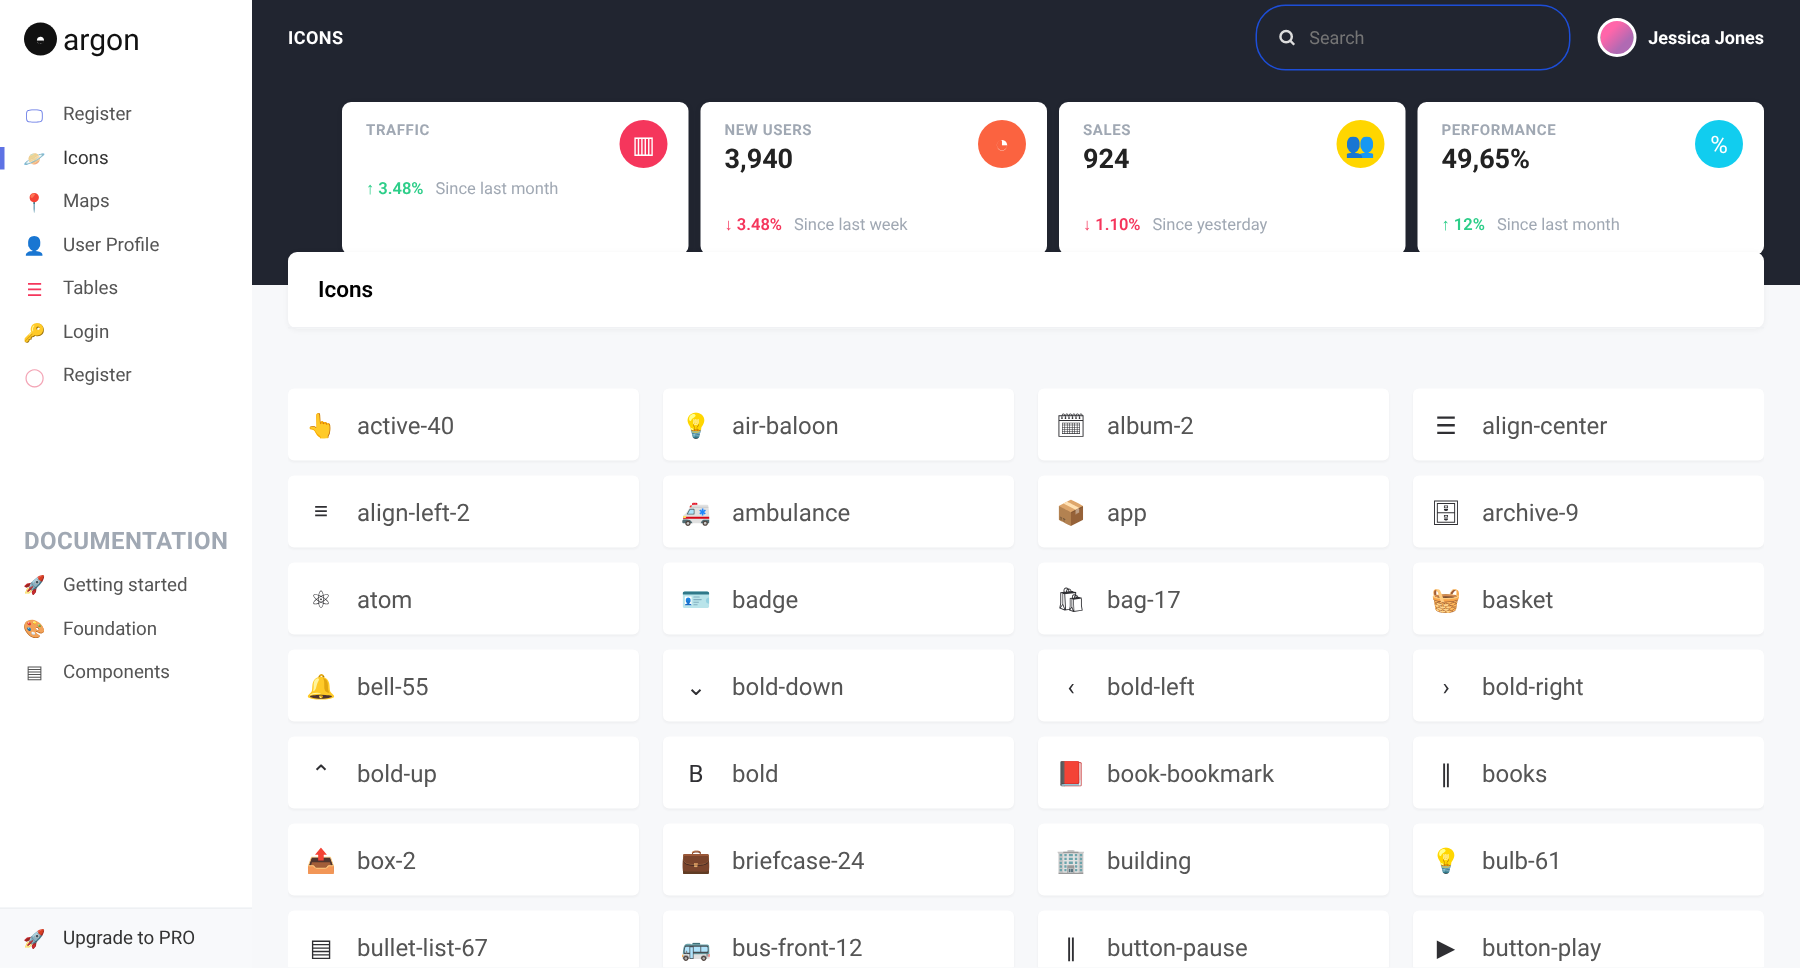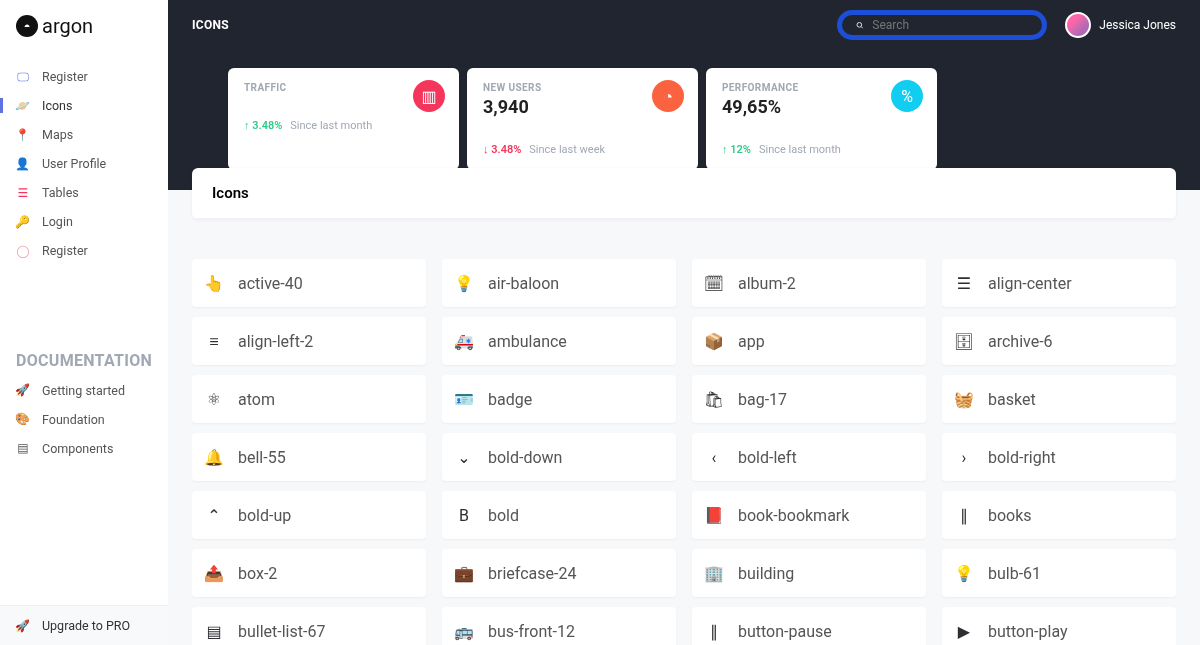--- a/index.html
+++ b/index.html
@@ -13,26 +13,26 @@
 .nav-item.active { color: #333; }
 .nav-item.active::before { content: ""; position: absolute; left: 0; top: 7px; bottom: 7px; width: 3px; background: #5e72e4; }
 .nav-icon { width: 14px; height: 14px; display: flex; align-items: center; justify-content: center; font-size: 12px; }
 .sec-head { padding: 14px 16px 6px; font-size: 16px; font-weight: 700; color: #a0a8b3; letter-spacing: .3px; }
 .upgrade { padding: 12px 16px; border-top: 1px solid #eef0f3; font-size: 12.5px; color: #333; display: flex; align-items: center; gap: 12px; background: #f8f9fb; cursor:pointer;}
 .main { flex: 1; display: flex; flex-direction: column; overflow: hidden; }
 .dark { background: #212530; color: #fff; padding: 6px 24px 20px; }
 .topbar { display: flex; align-items: center; gap: 18px; height: 38px; }
 .crumb { font-size: 12px; font-weight: 700; color: #fff; letter-spacing: .3px; }
 .spacer { flex: 1; }
-.search { display: flex; align-items: center; gap: 8px; border: 5px solid #1d4ed8; border-radius: 20px; height: 30px; padding: 0 14px; width: 210px; }
+.search { display: flex; align-items: center; gap: 8px; border: 1px solid #1d4ed8; border-radius: 20px; height: 44px; padding: 0 14px; width: 210px; }
 .search input { background: transparent; border: 0; outline: 0; color: #ddd; font-size: 12px; flex: 1; }
 .search-ic { width: 13px; height: 13px; }
 .user { display: flex; align-items: center; gap: 8px; }
 .avatar { width: 26px; height: 26px; border-radius: 50%; background: linear-gradient(135deg,#f6a 30%,#b06ab3 70%); border: 2px solid #fff; }
-.uname { font-size: 12px; font-weight: 400; }
+.uname { font-size: 12px; font-weight: 700; }
 .stats { display: grid; grid-template-columns: repeat(4,1fr); gap: 8px; margin-top: 24px; padding-left: 36px; }
 .card { background: #fff; border-radius: 6px; padding: 14px 16px; box-shadow: 0 1px 4px rgba(0,0,0,.06); color: #333; position: relative; }
 .card-lbl { font-size: 10px; font-weight: 700; color: #a0a8b3; letter-spacing: .4px; }
 .card-val { font-size: 18px; font-weight: 700; margin-top: 3px; color: #222; }
 .card-ic { position: absolute; right: 14px; top: 12px; width: 32px; height: 32px; border-radius: 50%; display: flex; align-items: center; justify-content: center; color: #fff; }
 .card-foot { display: flex; align-items: center; gap: 8px; margin-top: 26px; font-size: 11px; }
 .delta { font-weight: 600; }
 .delta.up { color: #2dce89; }
 .delta.down { color: #f5365c; }
 .since { color: #a0a8b3; }
@@ -134,20 +134,29 @@
         <div class="card">
           <div class="card-lbl">NEW USERS</div>
           <div class="card-val">3,940</div>
           <div class="card-ic c-orange">◔</div>
           <div class="card-foot">
             <span class="delta down">↓ 3.48%</span>
             <span class="since">Since last week</span>
           </div>
         </div>
         <div class="card">
+          <div class="card-lbl">SALES</div>
+          <div class="card-val">924</div>
+          <div class="card-ic c-yellow">👥</div>
+          <div class="card-foot">
+            <span class="delta down">↓ 1.10%</span>
+            <span class="since">Since yesterday</span>
+          </div>
+        </div>
+        <div class="card">
           <div class="card-lbl">PERFORMANCE</div>
           <div class="card-val">49,65%</div>
           <div class="card-ic c-cyan">%</div>
           <div class="card-foot">
             <span class="delta up">↑ 12%</span>
             <span class="since">Since last month</span>
           </div>
         </div>
       </div>
   </div>
@@ -181,21 +190,21 @@
         <div class="tile">
           <span class="tile-ic">🚑</span>
           <span class="tile-name">ambulance</span>
         </div>
         <div class="tile">
           <span class="tile-ic">📦</span>
           <span class="tile-name">app</span>
         </div>
         <div class="tile">
           <span class="tile-ic">🗄</span>
-          <span class="tile-name">archive-6</span>
+          <span class="tile-name">archive-9</span>
         </div>
         <div class="tile">
           <span class="tile-ic">⚛</span>
           <span class="tile-name">atom</span>
         </div>
         <div class="tile">
           <span class="tile-ic">🪪</span>
           <span class="tile-name">badge</span>
         </div>
         <div class="tile">

